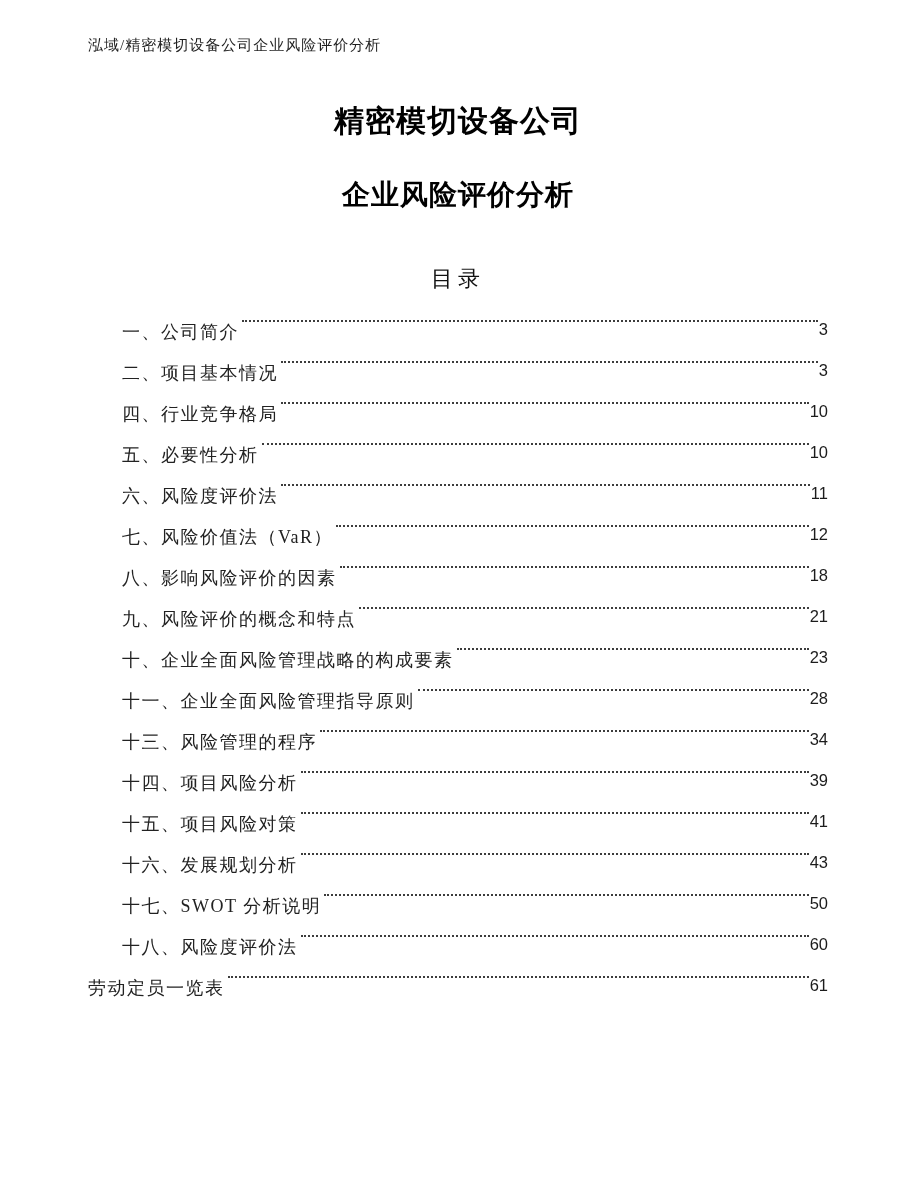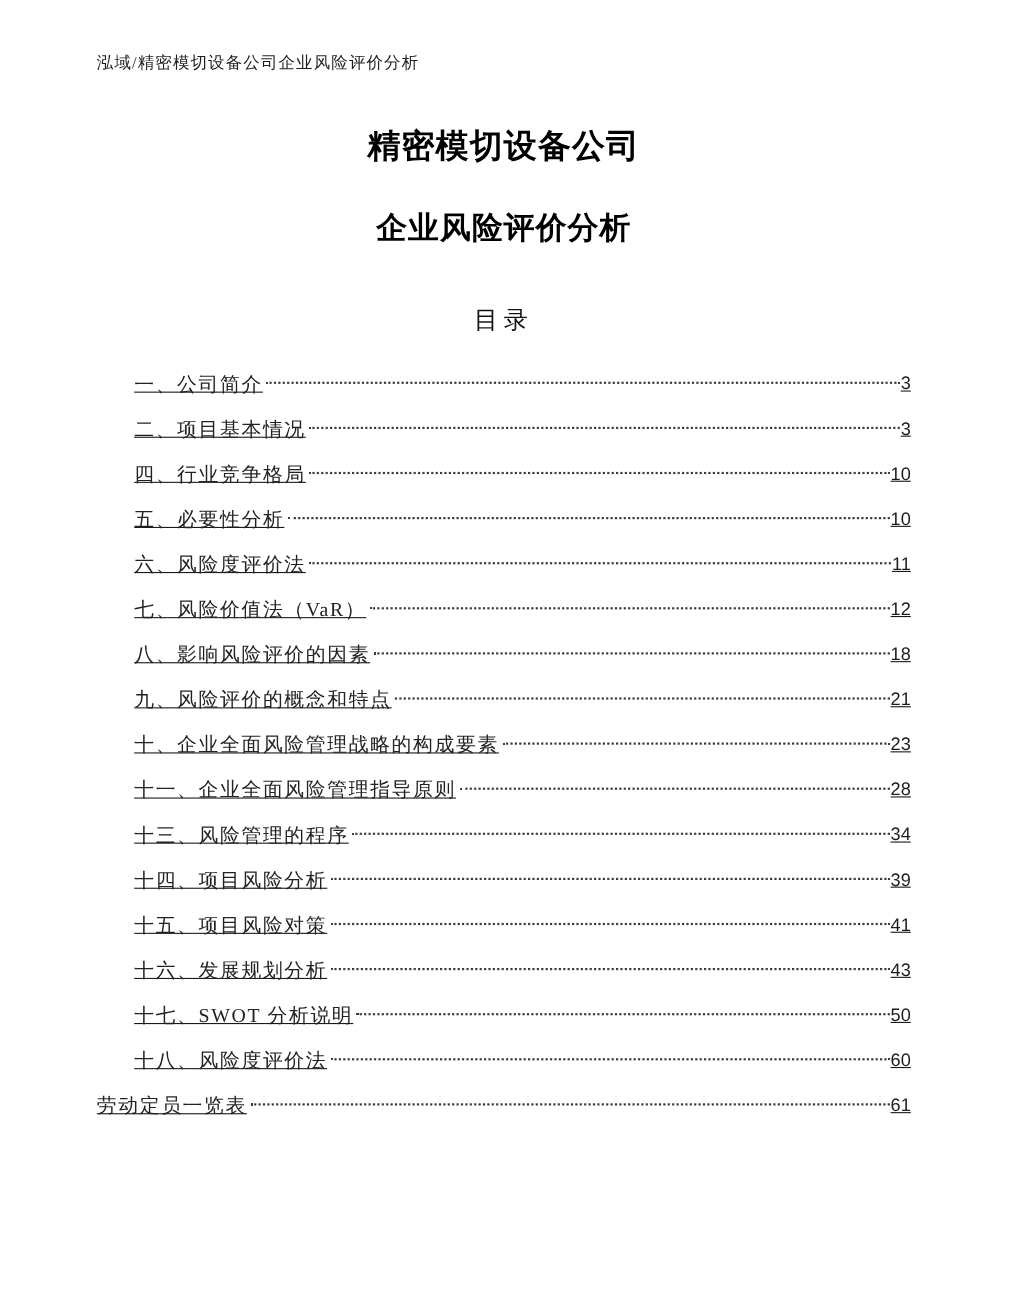--- a/index.html
+++ b/index.html
@@ -9,21 +9,21 @@
     height: 1191px;
     margin: 0 auto;
     background: #ffffff;
     color: #1a1a1a;
     font-family: "Liberation Serif", serif;
     padding: 0 92px 0 88px;
     overflow: hidden;
     position: relative;
   }
   .doc-header {
-    padding-top: 48px;
+    padding-top: 36px;
     font-size: 15px;
     letter-spacing: 1px;
     color: #1f1f1f;
     font-family: "Liberation Serif", serif;
   }
   .doc-title {
     text-align: center;
     font-family: "Liberation Sans", sans-serif;
     font-weight: bold;
     color: #000000;
@@ -42,26 +42,25 @@
     color: #111111;
     font-size: 22px;
     letter-spacing: 5px;
     margin-top: 50px;
   }
   .toc {
     margin-top: 26px;
   }
   .toc-row {
     display: flex;
-    align-items: center;
+    align-items: flex-start;
     height: 41px;
     padding-bottom: 7px;
     padding-left: 34px;
     cursor: pointer;
-    text-decoration: underline;
   }
   .toc-row.no-indent {
     padding-left: 0;
   }
   .toc-label {
     font-size: 18px;
     color: #222222;
     letter-spacing: 1.5px;
     white-space: nowrap;
     font-family: "Liberation Serif", serif;

